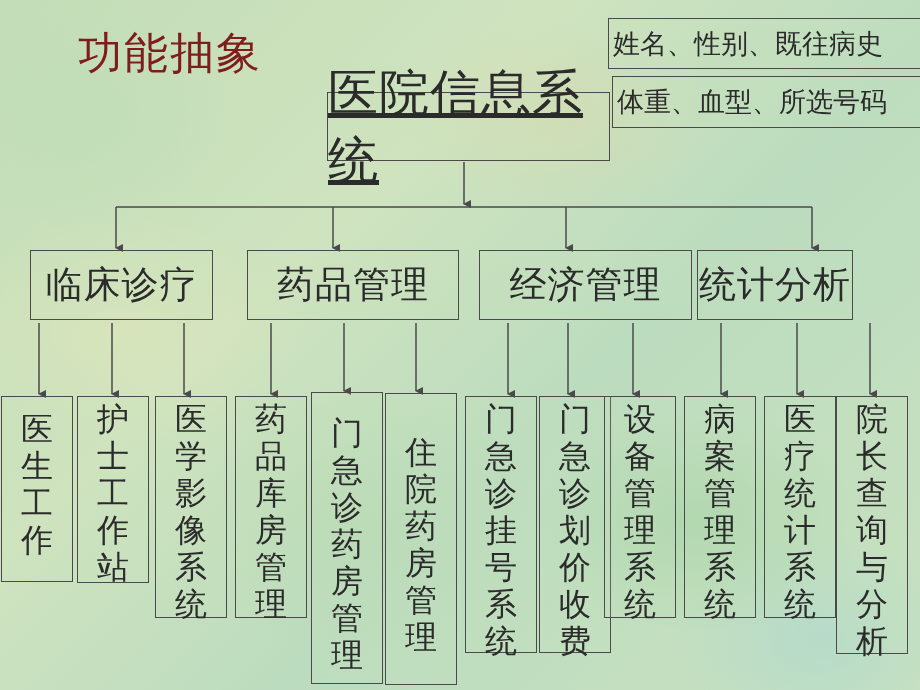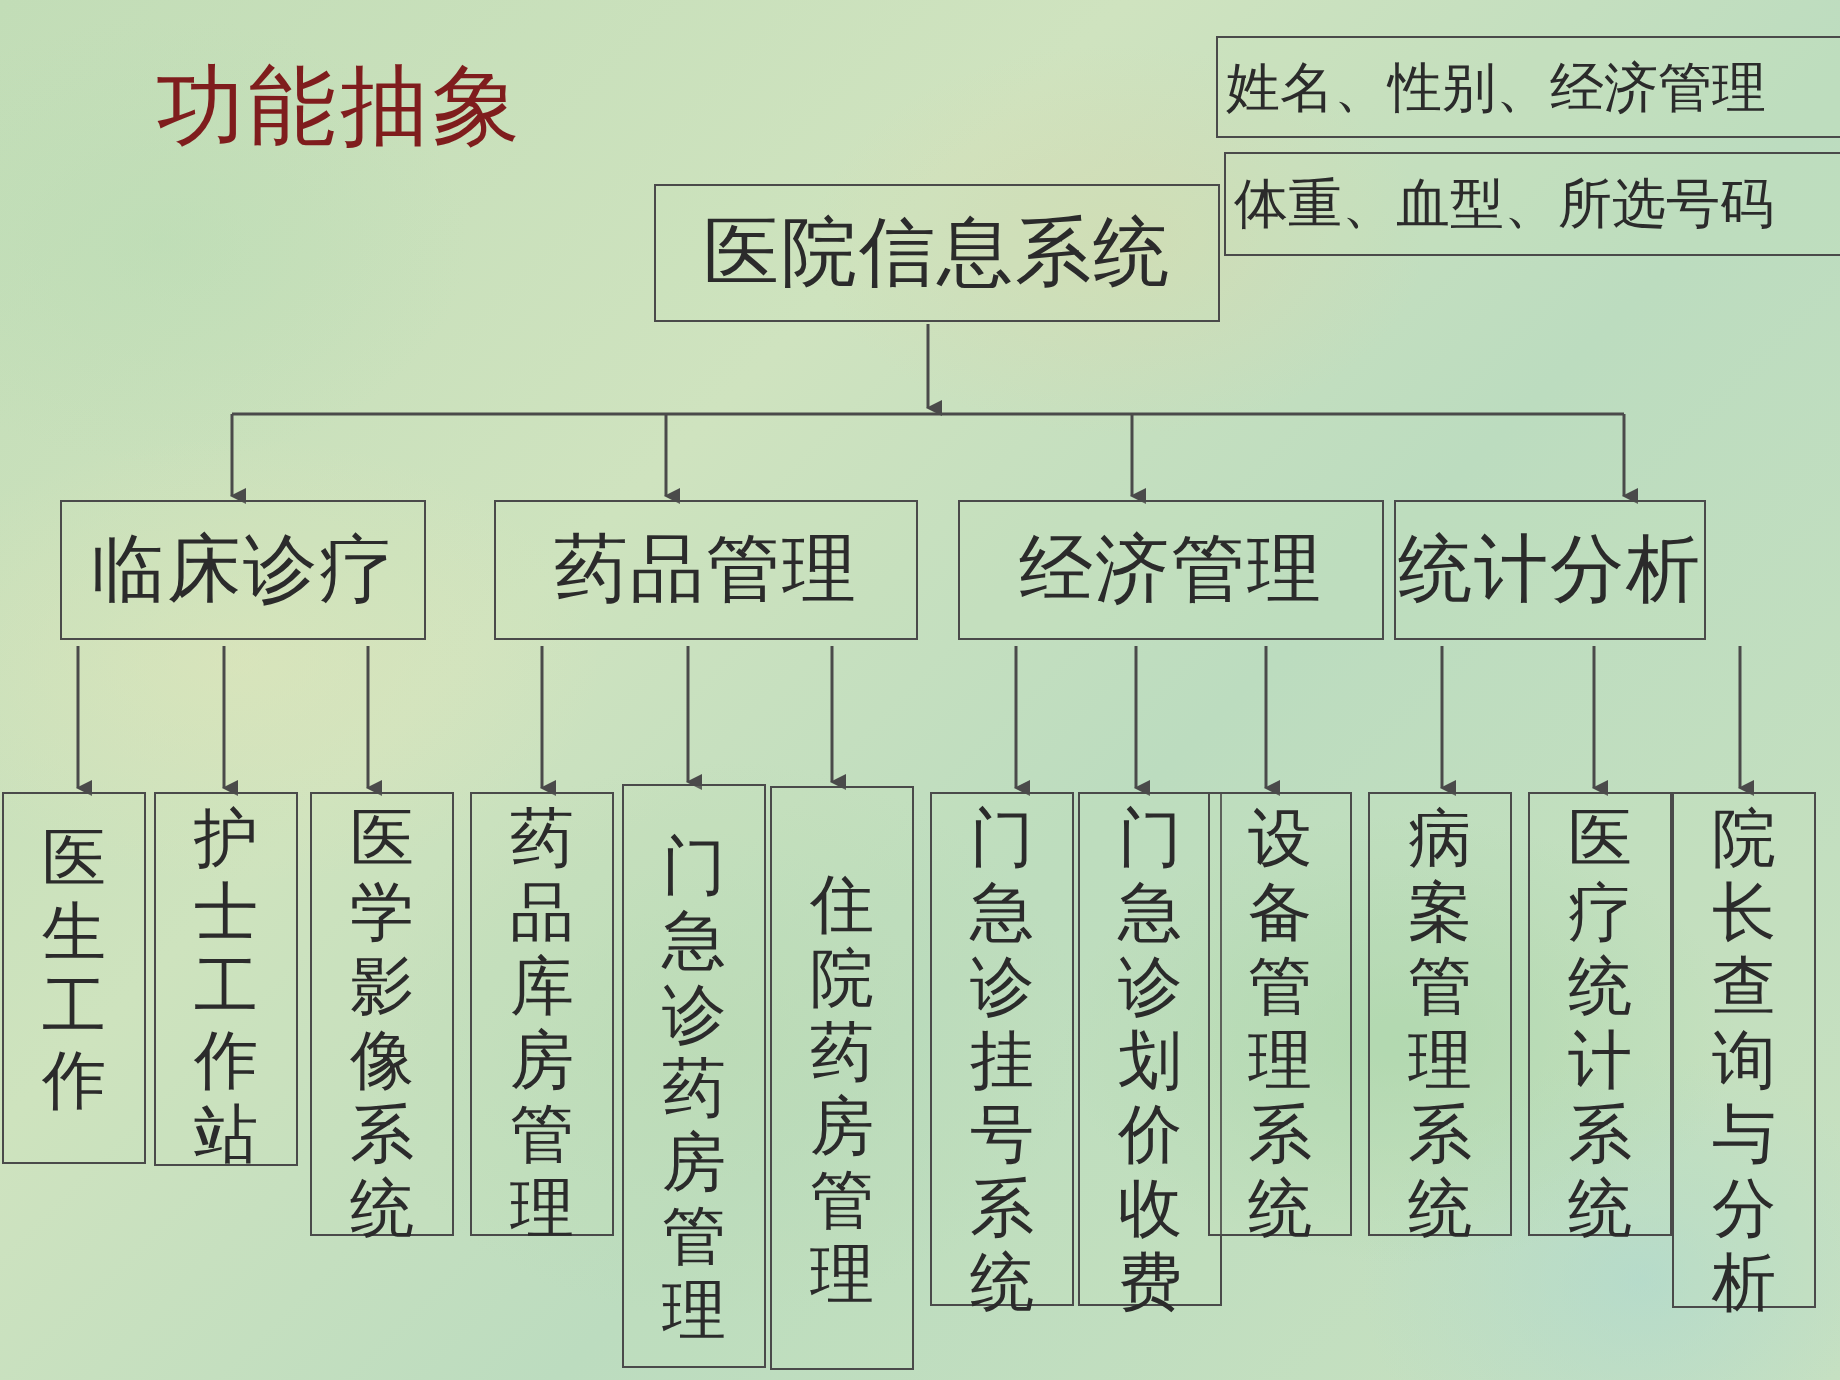--- a/index.html
+++ b/index.html
@@ -18,39 +18,39 @@
   .title {
     position:absolute; left:78px; top:24px;
     font-size:44px; color:#7f1d1d; letter-spacing:2px;
     font-family:"DejaVu Serif", serif;
   }
   .box {
     position:absolute; border:1.5px solid #4a4a4a; box-sizing:border-box;
     color:#2b2b2b; background:rgba(200,225,190,0.15);
   }
   .hbox { display:flex; align-items:center; justify-content:center; }
-  .root { left:327px; top:92px; width:283px; height:69px; font-size:38px; letter-spacing:1px; }
+  .root { left:327px; top:92px; width:283px; height:69px; font-size:50px; letter-spacing:1px;text-decoration:underline; }
   .note { font-size:27px; justify-content:flex-start; padding-left:4px; white-space:nowrap; overflow:hidden; }
   .note1 { left:608px; top:18px; width:318px; height:51px; }
   .note2 { left:612px; top:76px; width:314px; height:52px; }
   .cat { top:250px; height:70px; font-size:37px; letter-spacing:1px; }
   .leaf {
     top:396px; width:72px; font-size:32px; line-height:37px;
     display:flex; flex-direction:column; align-items:center; justify-content:flex-start;
   }
   .leaf span { display:block; }
   svg.lines { position:absolute; left:0; top:0; width:920px; height:690px; pointer-events:none; }
 </style>
 </head>
 <body>
 
 <div class="title">功能抽象</div>
 
 <div class="box hbox note note1">
-  <span>姓名、性别、经济管理</span>
+  <span>姓名、性别、既往病史</span>
 </div>
 <div class="box hbox note note2">
   <span>体重、血型、所选号码</span>
 </div>
 
 <div class="box hbox root">
   <span>医院信息系统</span>
 </div>
 
 <svg class="lines">

